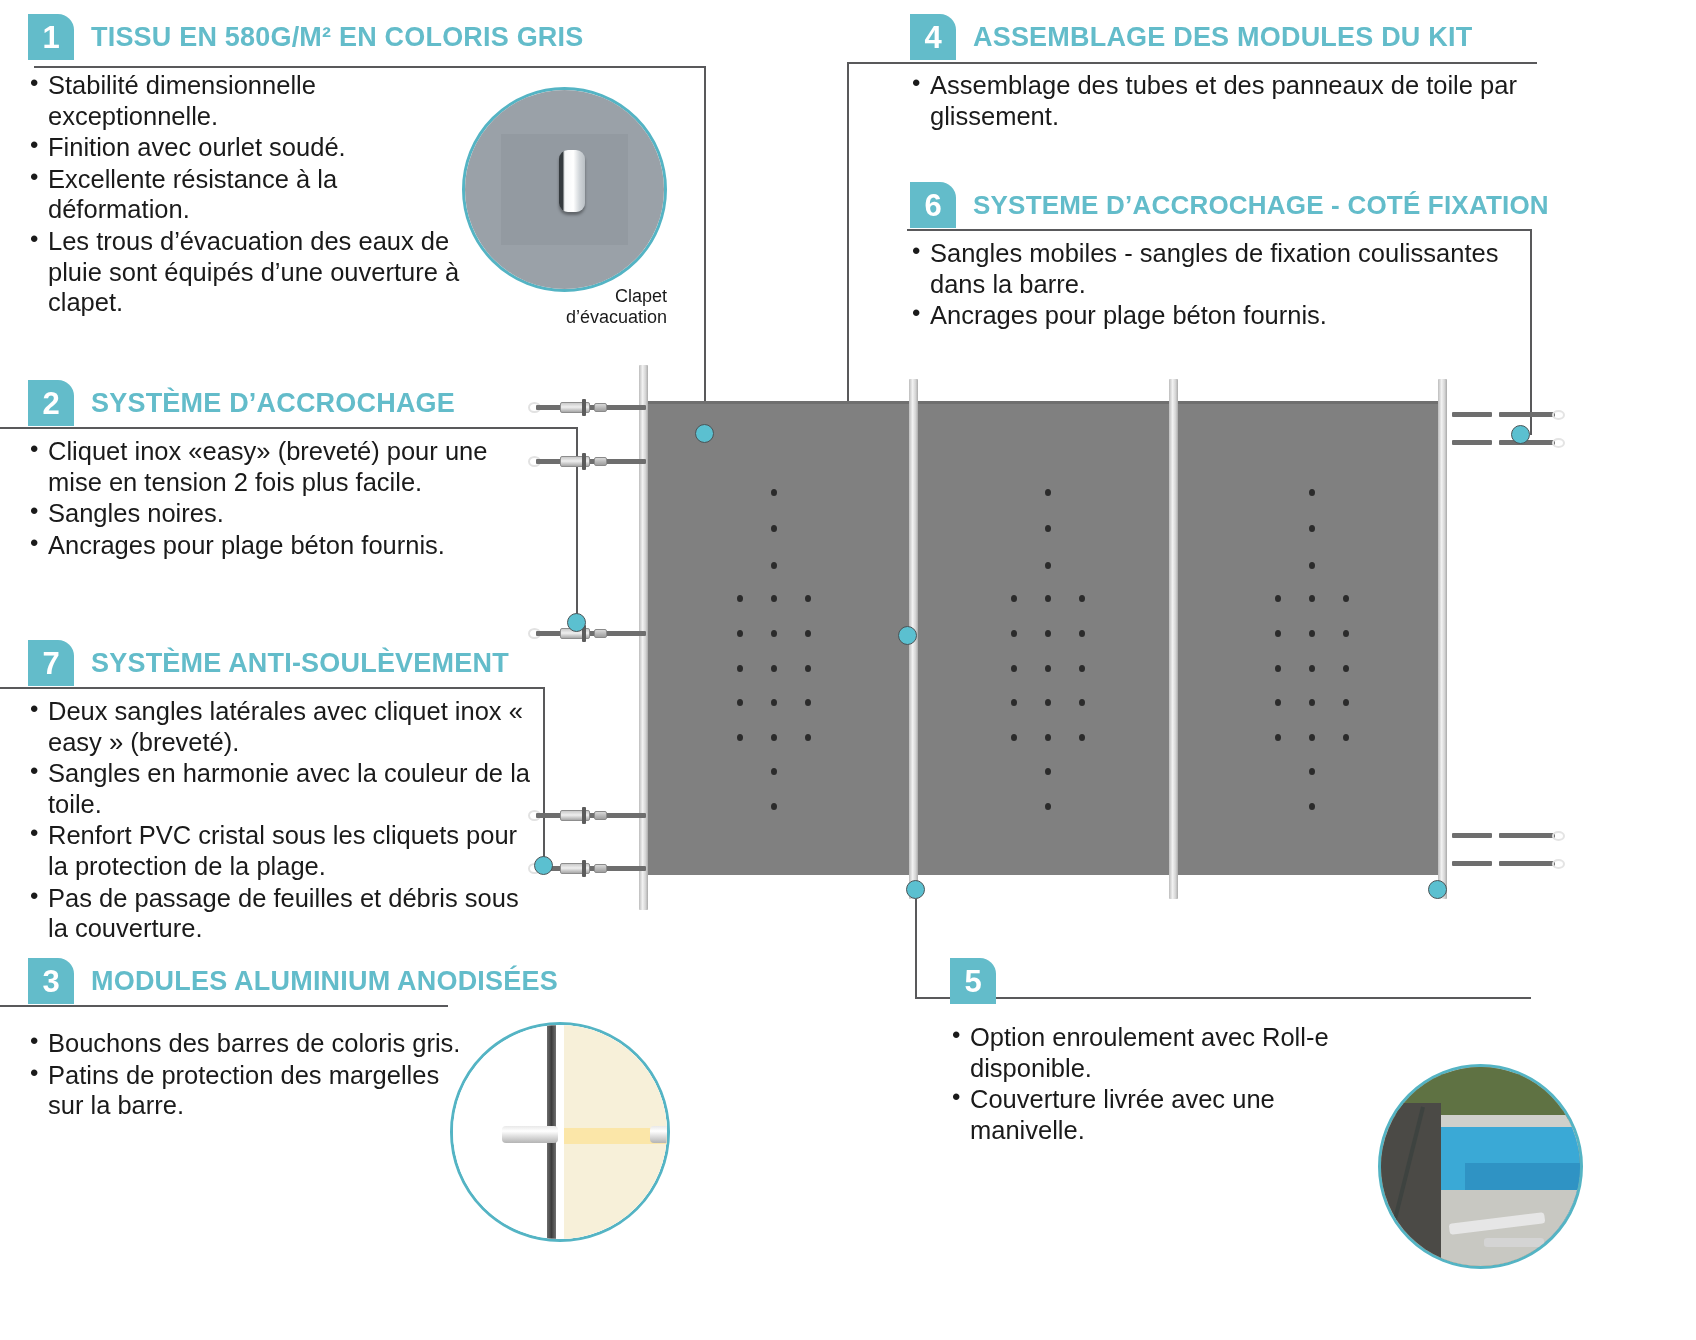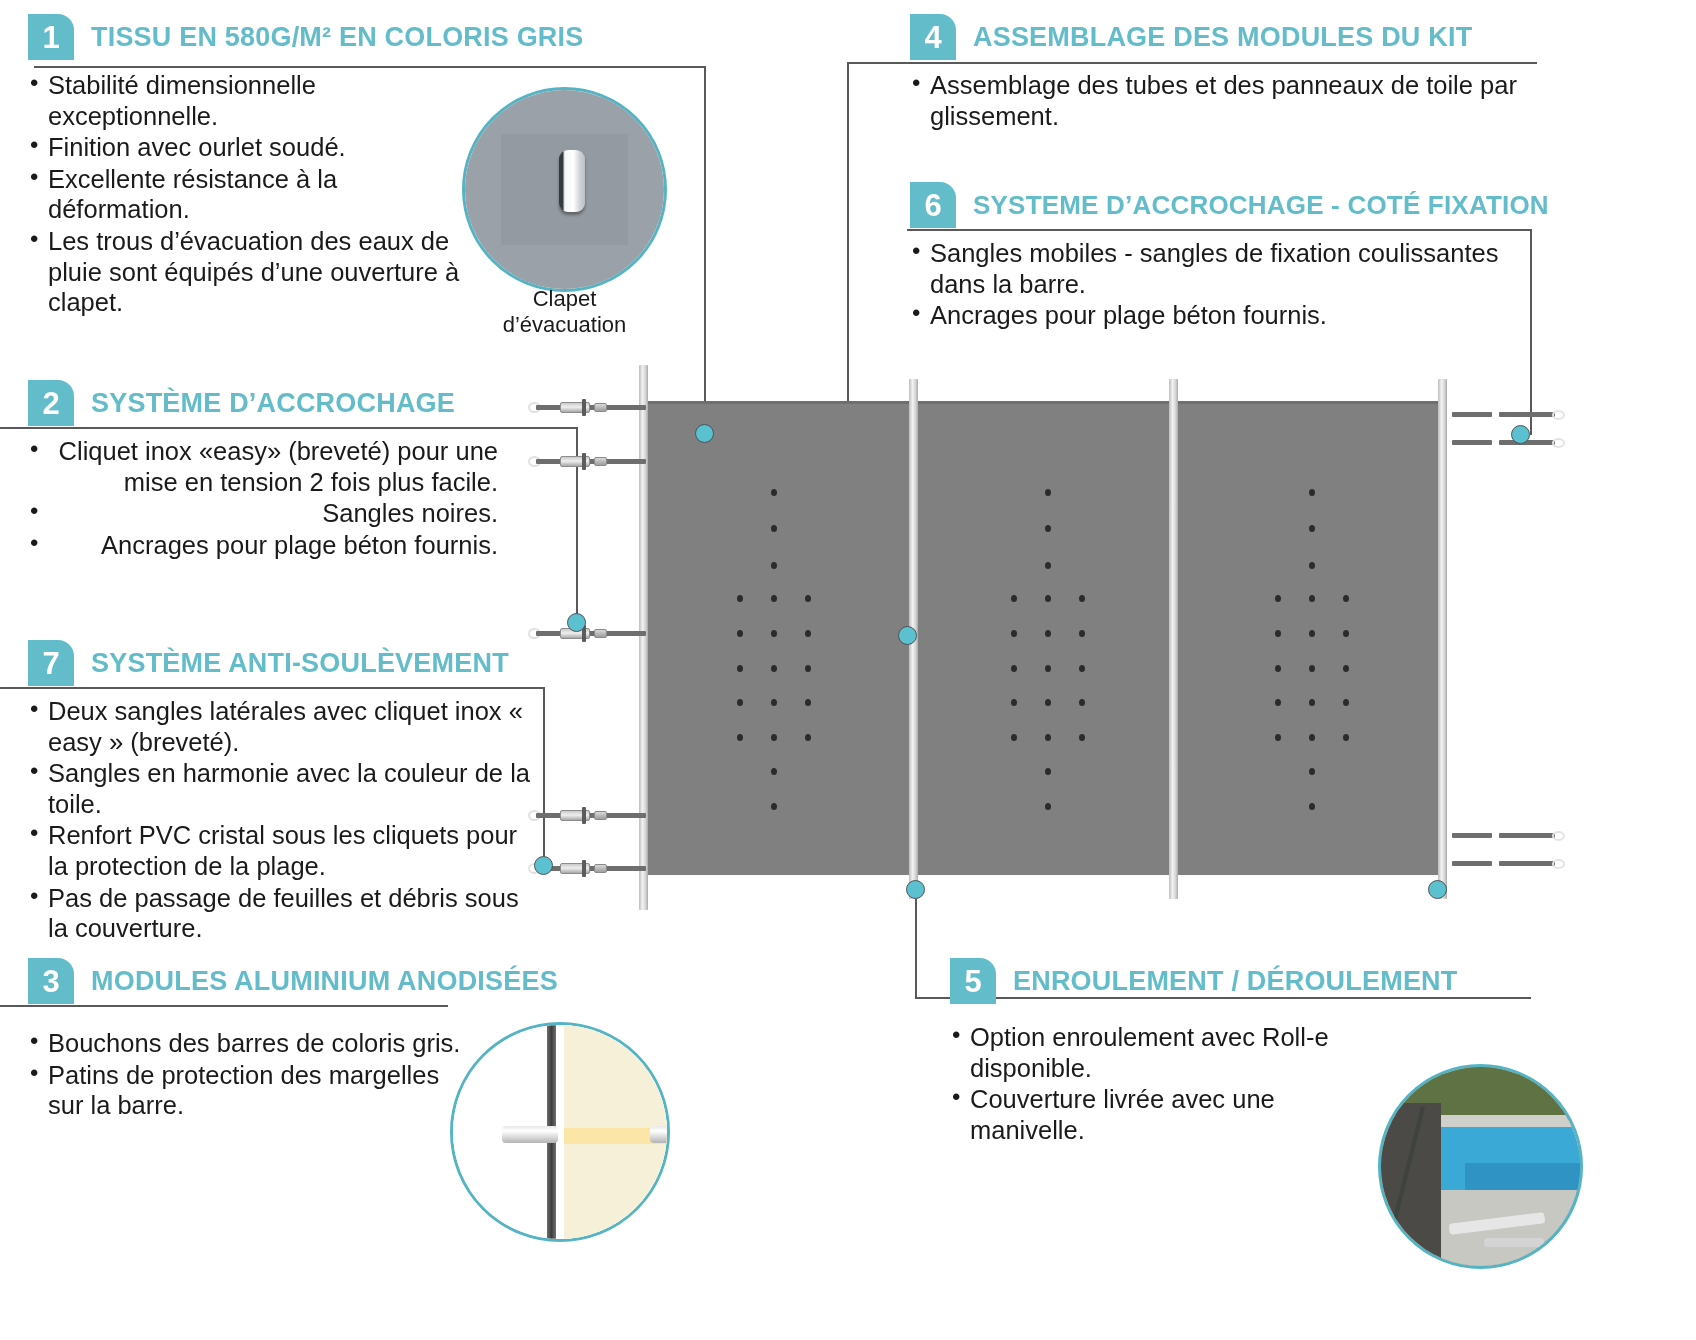--- a/index.html
+++ b/index.html
@@ -123,22 +123,22 @@
 
   
   .circle-photo {
     position: absolute;
     border-radius: 50%;
     border: 3px solid #54b4c4;
     overflow: hidden;
   }
   .cap {
     position: absolute;
-    text-align: center;
-    font-size: 22px;
+    text-align: right;
+    font-size: 18px;
     color: #1a1a1a;
     line-height: 1.18;
     font-family: "Liberation Sans", sans-serif;
   }
 
   
   #clapet-inner { width:100%; height:100%; background:#9aa1a8; position:relative; }
   #clapet-inner .patch {
     position:absolute; left:18%; top:22%; width:64%; height:56%;
     background:#939aa1;
@@ -377,21 +377,21 @@
   <div class="cap" style="left:462px; top:286px; width:205px;">
     <div>Clapet</div>
     <div>d’évacuation</div>
   </div>
 
   <div class="sec" style="left:28px; top:380px; width:520px;">
     <div class="sec-head">
       <div class="badge">2</div>
       <div class="sec-title">SYSTÈME D’ACCROCHAGE</div>
     </div>
-    <ul class="bullets" style="width:470px;text-align:right;">
+    <ul class="bullets" style="width:470px;">
       <li>Cliquet inox «easy» (breveté) pour une mise en tension 2 fois plus facile.</li>
       <li>Sangles noires.</li>
       <li>Ancrages pour plage béton fournis.</li>
     </ul>
   </div>
 
   <div class="sec" style="left:28px; top:640px; width:520px;">
     <div class="sec-head">
       <div class="badge">7</div>
       <div class="sec-title">SYSTÈME ANTI-SOULÈVEMENT</div>
@@ -442,21 +442,20 @@
     </div>
     <ul class="bullets" style="width:625px;">
       <li>Sangles mobiles - sangles de fixation coulissantes dans la barre.</li>
       <li>Ancrages pour plage béton fournis.</li>
     </ul>
   </div>
 
   <div class="sec" style="left:950px; top:958px; width:600px;">
     <div class="sec-head">
       <div class="badge">5</div>
-      <div class="sec-title">ENROULEMENT / DÉROULEMENT</div>
     </div>
     <ul class="bullets" style="width:420px; margin-top:18px;">
       <li>Option enroulement avec Roll-e disponible.</li>
       <li>Couverture livrée avec une manivelle.</li>
     </ul>
   </div>
 
   <div class="circle-photo" style="left:1378px; top:1064px; width:205px; height:205px;">
     <div id="rolle-inner">
       <div class="grass"></div>

